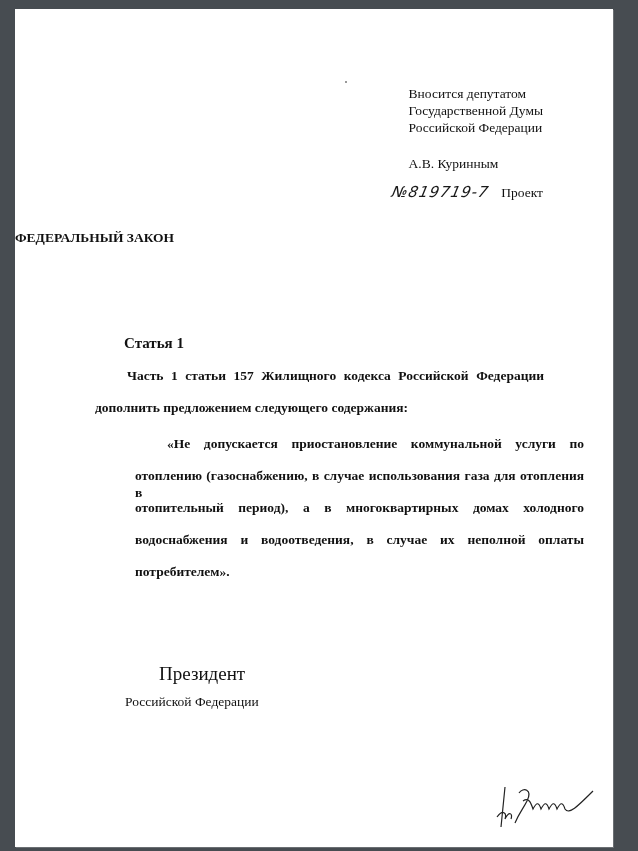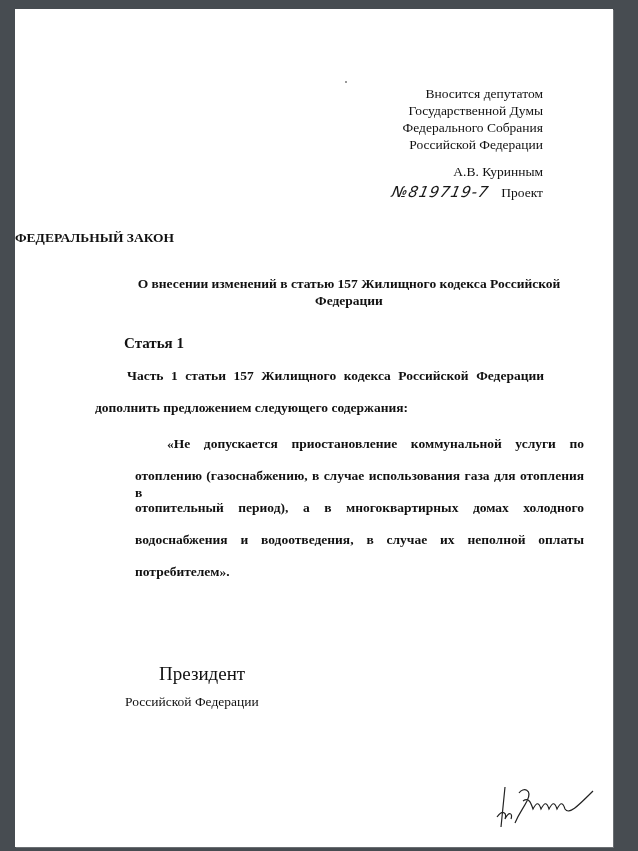--- a/index.html
+++ b/index.html
@@ -11,23 +11,23 @@
     color: #111;
   }
   .page {
     position: absolute; left: 15px; top: 9px;
     width: 598px; height: 838px;
     background: #ffffff;
     box-shadow: 1px 1px 0 #6b6f73;
   }
   .right-block {
     position: absolute; right: 70px; top: 76px;
-    text-align: right; font-size: 13.5px; line-height: 17px;
+    text-align: left; font-size: 13.5px; line-height: 17px;
   }
-  .right-block .gap { margin-top: 10px; }
+  .right-block .gap { margin-top: 19px; }
   .proj-line { position: absolute; right: 70px; top: 174px; font-size: 13.5px; display: flex; align-items: flex-end; gap: 12px; }
   .hand-num { font-family: "DejaVu Sans", sans-serif; font-style: italic; font-size: 15px; letter-spacing: 1px; transform: skewX(-12deg); color: #1a1a1a; }
   .title { position: absolute; left: 0; width: 100%; top: 221px; text-align: left; font-weight: bold; font-size: 13.5px; }
   .subtitle { position: absolute; left: 116px; width: 436px; top: 266px; text-align: center; font-weight: bold; font-size: 13.5px; line-height: 17px; }
   .article-h { position: absolute; left: 109px; top: 326px; font-weight: bold; font-size: 15px; }
   .para { position: absolute; left: 80px; width: 449px; font-size: 13.5px; text-align: justify; text-align-last: left; font-weight: bold; }
   .para .line { display: block; height: 32px; line-height: 17px; text-align: justify; text-align-last: justify; }
   .para .line.last { text-align-last: left; }
   .indent { padding-left: 32px; }
   .sign1 { position: absolute; left: 144px; top: 654px; font-size: 19px; }
@@ -37,36 +37,31 @@
 </style>
 </head>
 <body>
 
 <div class="page">
   <div class="speck"></div>
 
   <div class="right-block">
     <div>Вносится депутатом</div>
     <div>Государственной Думы</div>
-    <div>Федерального Собрания</div>
     <div>Российской Федерации</div>
     <div class="gap">А.В. Куринным</div>
   </div>
 
   <div class="proj-line">
     <span class="hand-num">№819719-7</span>
     <span>Проект</span>
   </div>
 
   <div class="title">ФЕДЕРАЛЬНЫЙ ЗАКОН</div>
 
-  <div class="subtitle">
-    <div>О внесении изменений в статью 157 Жилищного кодекса Российской</div>
-    <div>Федерации</div>
-  </div>
 
   <div class="article-h">Статья 1</div>
 
   <div class="para" style="top:358px;">
     <span class="line indent">Часть 1 статьи 157 Жилищного кодекса Российской Федерации</span>
     <span class="line last">дополнить предложением следующего содержания:</span>
   </div>
 
   <div class="para" style="top:426px;margin-left:40px;">
     <span class="line indent">«Не допускается приостановление коммунальной услуги по</span>

